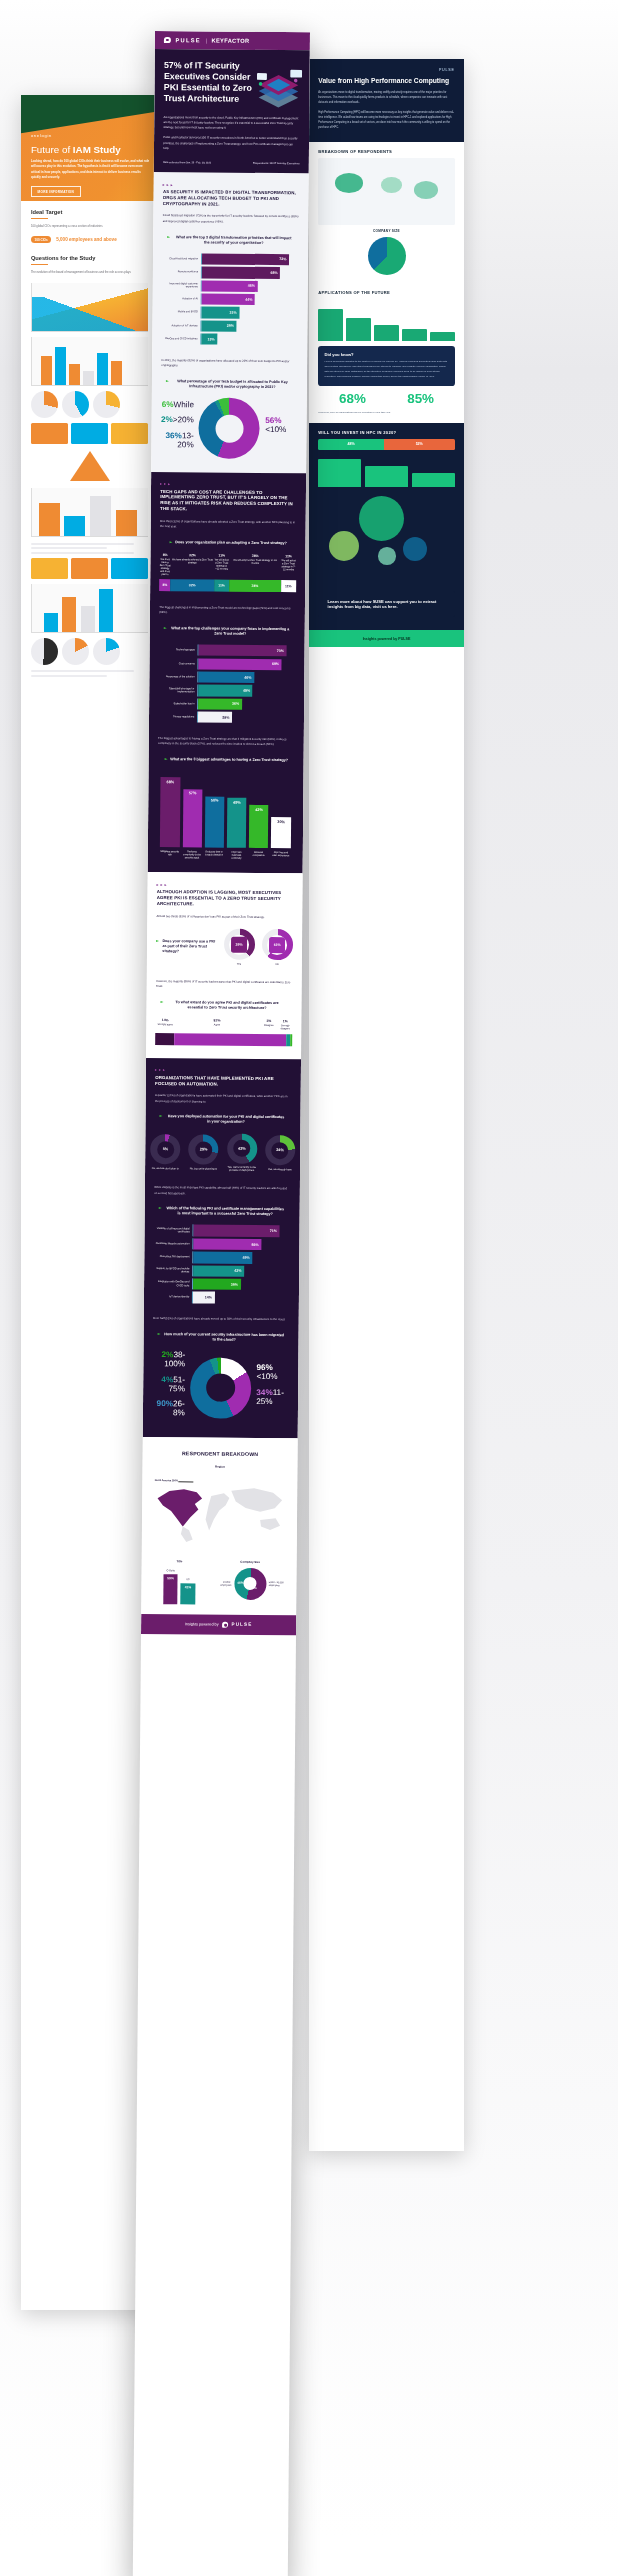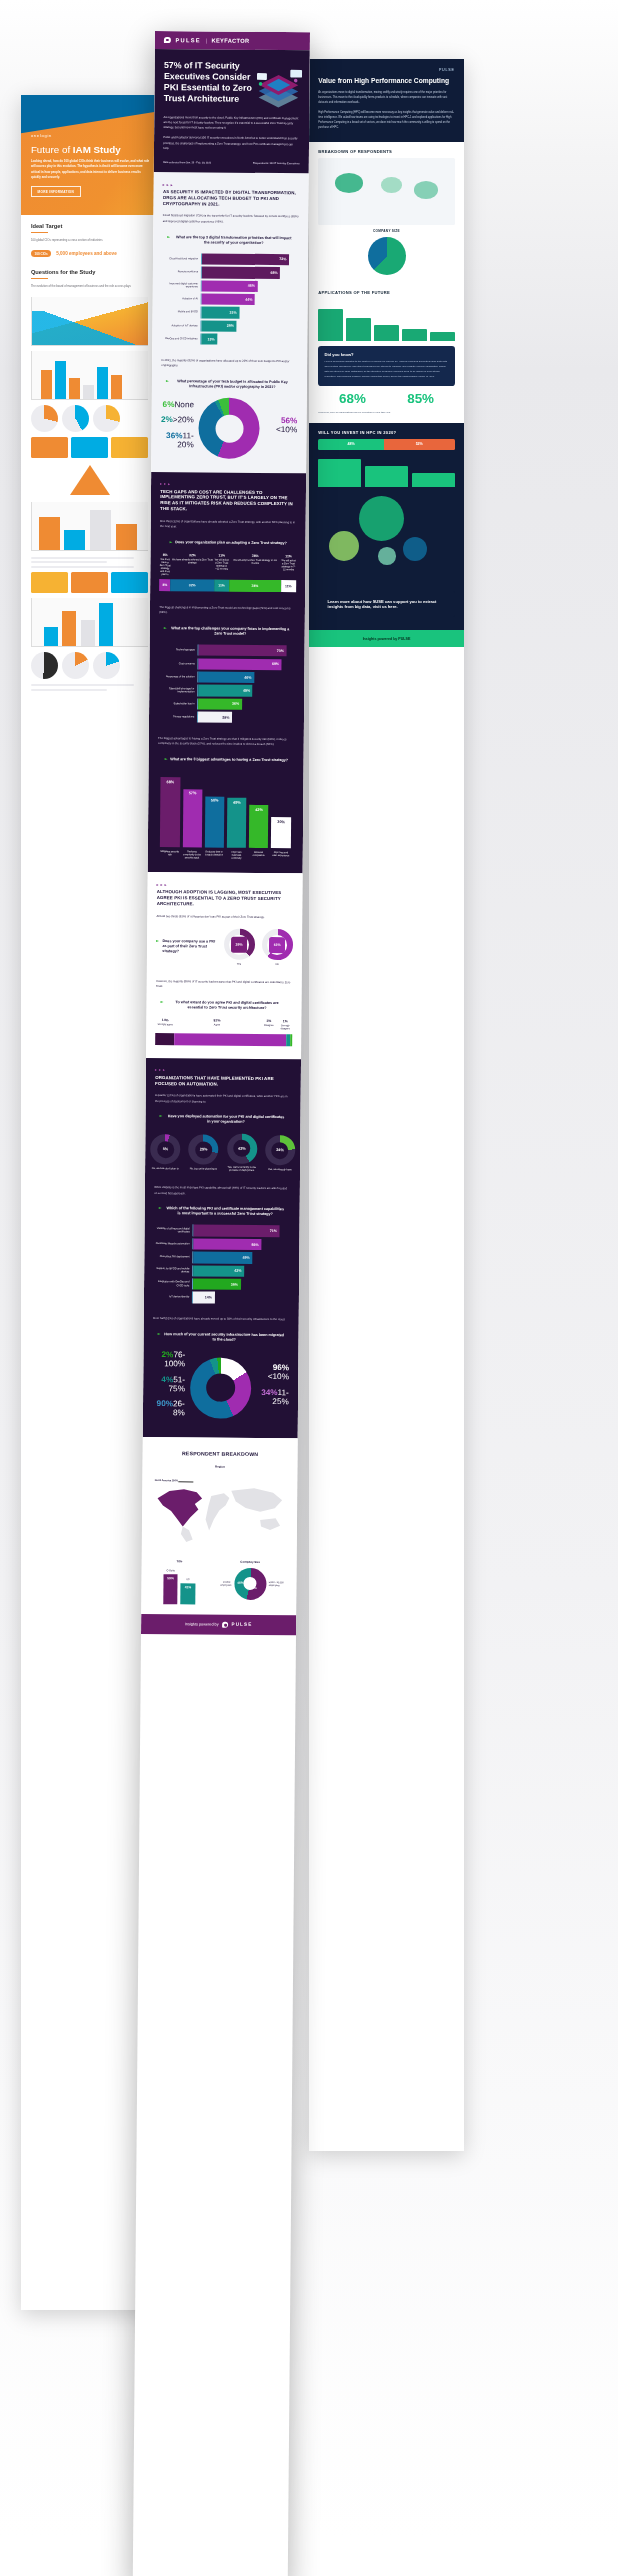--- a/index.html
+++ b/index.html
@@ -8,21 +8,21 @@
     width:618px; height:2641px; position:relative; overflow:hidden;
     font-family:"Liberation Sans", sans-serif;
     background:linear-gradient(180deg,#ffffff 0%,#f4f4f5 6%,#e9e9ec 14%,#f2f2f4 60%,#ffffff 96%);
   }
 
   
   .bgdeck { position:absolute; background:#fff; box-shadow:0 5.2px 20.6px rgba(0,0,0,.18); }
 
   
   #deck-left { left:20.6px; top:95px; width:138px; height:2215px; overflow:hidden; }
-  .ol-hero { position:relative; height:120px; background:#0369a1; overflow:hidden; }
+  .ol-hero { position:relative; height:106px; background:#14532d; overflow:hidden; }
   .ol-hero:after{content:"";position:absolute;left:-10%;top:27px;width:130%;height:134px;
     background:linear-gradient(135deg,#ef8b33 0%,#f0912f 55%,#f6b233 100%);transform:rotate(-9deg);}
   .ol-hero-in{position:absolute;left:10.3px;top:38px;right:7.2px;z-index:3;color:#fff;}
   .ol-logo{font-size:4.1px;letter-spacing:0.7px;opacity:.95;margin-bottom:6.2px;}
   .ol-title{font-size:9.8px;font-weight:300;margin-bottom:3.6px;}
   .ol-title b{font-weight:700;}
   .ol-body{font-size:2.9px;line-height:1.85;font-weight:700;opacity:.97;}
   .ol-btn{margin-top:5.7px;display:inline-block;border:0.5px solid rgba(255,255,255,.85);
     padding:2.6px 5.7px;font-size:3.1px;font-weight:700;letter-spacing:0.3px;}
   .ol-sec{padding:8.2px 10.3px 3.1px;}
@@ -138,21 +138,21 @@
   .stack i.onwhite{color:#1b1036;}
   .stacklabs{display:flex;margin-bottom:2.1px;}
   .stacklab{text-align:center;font-size:2.4px;line-height:1.25;}
   .stacklab b{display:block;font-size:3.4px;margin-bottom:1px;}
 
   
   .donutwrap{display:flex;align-items:center;justify-content:center;gap:5.2px;margin-top:8.2px;}
   .donut{width:61px;height:61px;border-radius:50%;position:relative;flex:none;}
   .donut:after{content:"";position:absolute;inset:27%;border-radius:50%;background:inherit;}
   .dh-white:after{background:#f2f3f7;} .dh-dark:after{background:#221035;}
-  .legL{text-align:right;width:33px;} .legR{text-align:right;width:33px;}
+  .legL{text-align:right;width:33px;} .legR{text-align:left;width:33px;}
   .legitem{margin-bottom:6.7px;}
 
   
   .gauges{display:flex;justify-content:center;gap:8.2px;margin-top:7.2px;align-items:center;}
   .gauge{width:30px;height:30px;border-radius:50%;position:relative;}
   .gauge .hole{position:absolute;inset:22%;border-radius:50%;background:inherit;
     display:flex;align-items:center;justify-content:center;font-size:3.8px;font-weight:700;}
   .gl{font-size:2.5px;text-align:center;line-height:1.3;margin-top:2.6px;}
   .thumb{width:31px;height:31px;border-radius:50%;position:relative;flex:none;}
   .thumb .hole{position:absolute;inset:17%;border-radius:50%;background:#fff;
@@ -410,23 +410,23 @@
     </div>
 
     <div class="lede" style="margin-top:13.4px">In 2021, the majority (92%) of organizations have allocated up to 20% of their tech budget to PKI and/or cryptography.</div>
     <div class="q">
         <i></i>
         <span>What percentage of your tech budget is allocated to Public Key Infrastructure (PKI) and/or cryptography in 2021?</span>
       </div>
 
     <div class="donutwrap">
       <div class="legL">
-        <div class="legitem"><b style="color:#3bbf3b">6%</b><span>None</span></div>
+        <div class="legitem"><b style="color:#3bbf3b">6%</b><span>While</span></div>
         <div class="legitem"><b style="color:#14938a">2%</b><span>&gt;20%</span></div>
-        <div class="legitem"><b style="color:#0f6e9e">36%</b><span>11-20%</span></div>
+        <div class="legitem"><b style="color:#0f6e9e">36%</b><span>13-20%</span></div>
       </div>
       <div class="donut dh-white" style="background:conic-gradient(#a02cb0 0 56%,#0f6e9e 56% 92%,#14938a 92% 94%,#3bbf3b 94% 100%)"></div>
       <div class="legR">
         <div class="legitem"><b style="color:#a02cb0">56%</b><span>&lt;10%</span></div>
       </div>
     </div>
   </div>
 
   <div class="sec dark">
     <div class="arrows">
@@ -685,21 +685,21 @@
     </div>
 
     <div class="lede" style="margin-top:13.4px">Over half (51%) of organizations have already moved up to 50% of their security infrastructure to the cloud.</div>
     <div class="q">
         <i></i>
         <span>How much of your current security infrastructure has been migrated to the cloud?</span>
       </div>
 
     <div class="donutwrap">
       <div class="legL">
-        <div class="legitem"><b style="color:#22a81f">2%</b><span>76-100%</span></div>
+        <div class="legitem"><b style="color:#22a81f">2%</b><span>38-100%</span></div>
         <div class="legitem"><b style="color:#14938a">4%</b><span>51-75%</span></div>
         <div class="legitem"><b style="color:#3d97c9">90%</b><span>26-8%</span></div>
       </div>
       <div class="donut dh-dark" style="background:conic-gradient(#ffffff 0 16%,#a02cb0 16% 43%,#0f6e9e 43% 94%,#14938a 94% 98%,#22a81f 98% 100%)"></div>
       <div class="legR">
         <div class="legitem"><b style="color:#ffffff">96%</b><span>&lt;10%</span></div>
         <div class="legitem"><b style="color:#c46fd6">34%</b><span>11-25%</span></div>
       </div>
     </div>
   </div>

